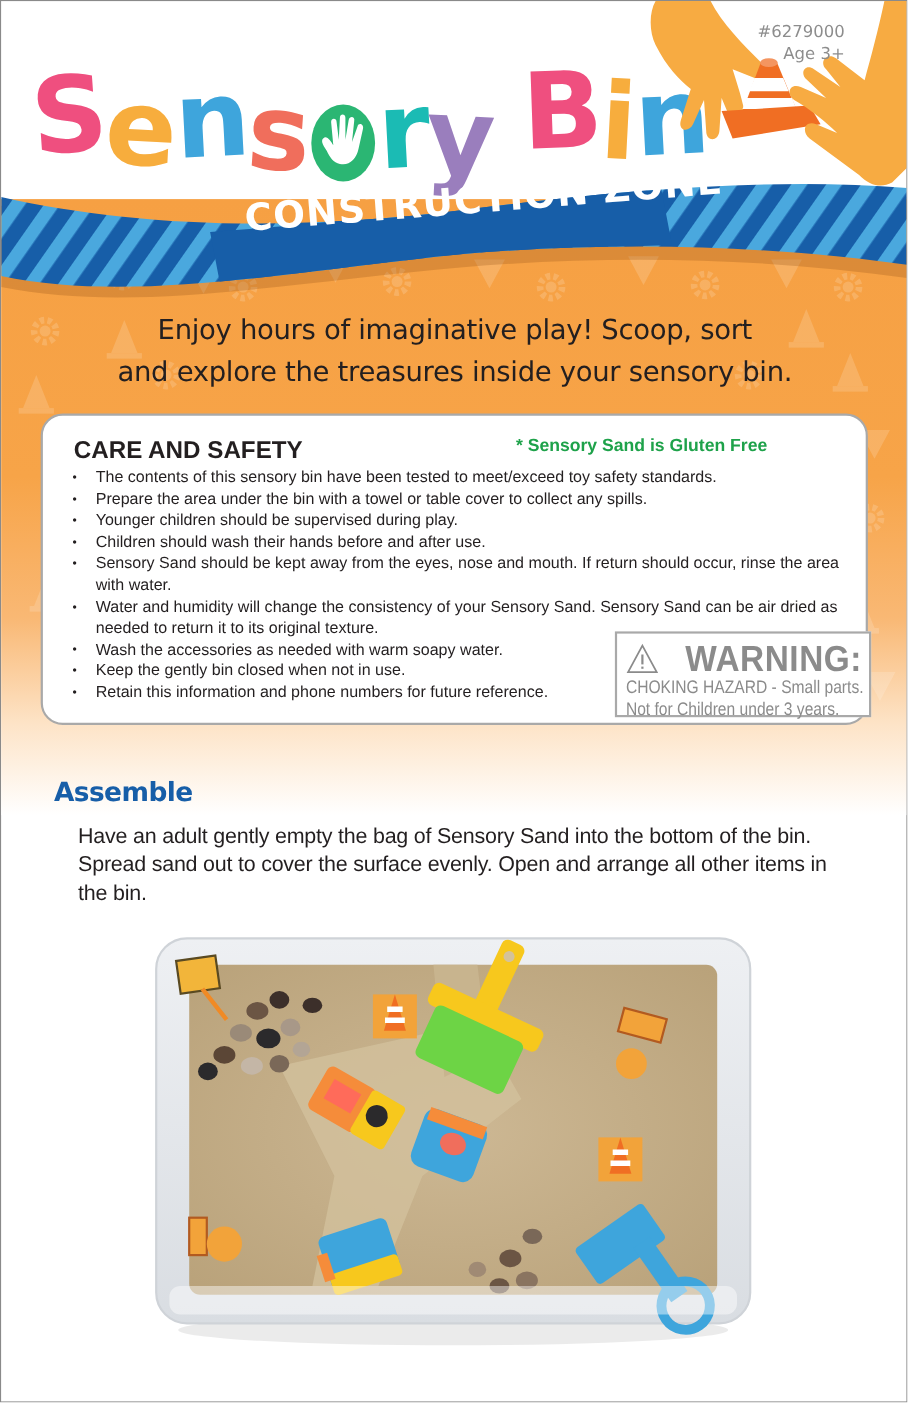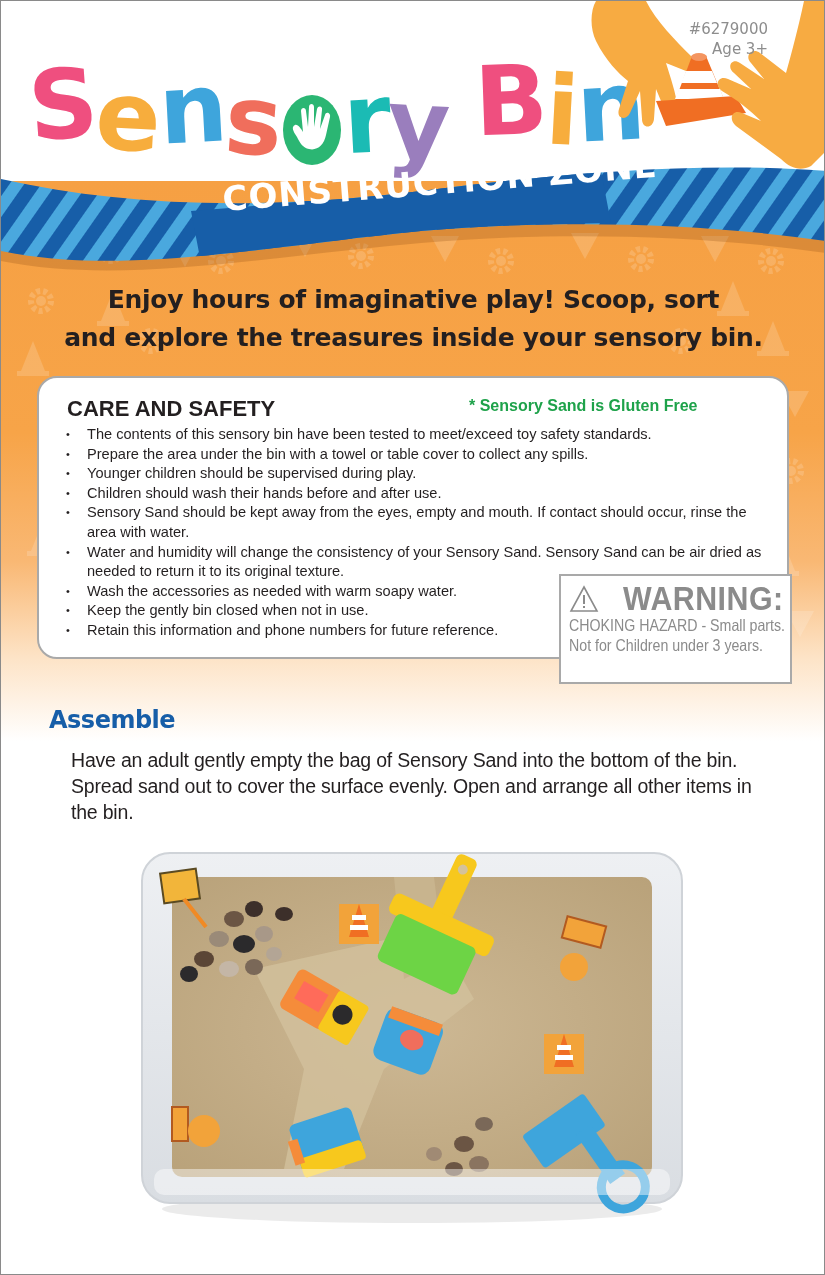--- a/index.html
+++ b/index.html
@@ -29,31 +29,31 @@
 
   .product-info { position: absolute; right: 56px; top: 18px; text-align: right; color: #8d8d8d; font-family: "DejaVu Sans", sans-serif; font-weight: normal; font-size: 15px; line-height: 20px; }
 
   .hands-art { position: absolute; left: 585px; top: 0; width: 240px; height: 170px; }
 
   
   .banner { position: absolute; left: 0; top: 150px; width: 825px; height: 120px; }
   .banner-text { position: absolute; left: 220px; top: 178px; color: #ffffff; font-family: "DejaVu Sans", sans-serif; font-weight: bold; font-size: 34px; letter-spacing: 1px; transform: rotate(-4.5deg); transform-origin: left top; white-space: nowrap; }
 
   
-  .tagline { position: absolute; left: 0; top: 280px; width: 825px; text-align: center; color: #231f20; font-family: "DejaVu Sans", sans-serif; font-weight: bold; font-size: 25px; line-height: 38px; letter-spacing: -0.3px; }
+  .tagline { position: absolute; left: 0; top: 280px; width: 825px; text-align: center; color: #231f20; font-family: "DejaVu Sans", sans-serif; font-weight: normal; font-size: 25px; line-height: 38px; letter-spacing: -0.3px; }
 
   
   .care-box { position: absolute; left: 36px; top: 375px; width: 752px; height: 283px; background: #fff; border: 2px solid #a9a9a9; border-radius: 20px; padding-left: 36px; }
   .care-title { position: absolute; left: 28px; top: 18px; font-family: "Liberation Sans", sans-serif; font-weight: bold; font-size: 22px; color: #231f20; }
   .gluten { position: absolute; left: 430px; top: 19px; font-family: "Liberation Sans", sans-serif; font-weight: bold; font-size: 16px; color: #1ea24a; text-align: right; }
   .care-list { position: absolute; left: 26px; top: 47px; width: 700px; list-style: none; font-family: "Liberation Sans", sans-serif; font-size: 14.6px; line-height: 19.6px; color: #231f20; }
   .care-list li { position: relative; padding-left: 22px; }
   .care-list li::before { content: "•"; position: absolute; left: 1px; top: 0; font-size: 11px; }
 
-  .warning { position: absolute; left: 520px; top: 196px; width: 233px; height: 110px; background: #fff; border: 2px solid #a9a9a9; color: #8b8b8b; }
+  .warning { position: absolute; left: 520px; top: 196px; width: 233px; height: 78px; background: #fff; border: 2px solid #a9a9a9; color: #8b8b8b; }
   .warn-head { position: absolute; left: 8px; top: 4px; display: flex; align-items: center; }
   .warn-word { font-family: "Liberation Sans", sans-serif; font-weight: bold; font-size: 33px; color: #8b8b8b; margin-left: 24px; letter-spacing: 0.5px; transform: scaleX(0.92); transform-origin: left; }
   .warn-line { position: absolute; left: 8px; font-family: "Liberation Sans", sans-serif; font-size: 16.5px; color: #8b8b8b; white-space: nowrap; transform: scaleX(0.86); transform-origin: left; }
   .warn-l1 { top: 40px; }
   .warn-l2 { top: 60px; }
 
   
   .assemble-h { position: absolute; left: 48px; top: 705px; font-family: "DejaVu Sans", sans-serif; font-weight: bold; font-size: 24px; color: #175ea8; letter-spacing: -0.5px; }
   .assemble-p { position: absolute; left: 48px; top: 746px; width: 690px; font-family: "Liberation Sans", sans-serif; font-size: 19.5px; line-height: 26px; color: #231f20; letter-spacing: -0.2px; margin-left: 22px; }
 
@@ -170,21 +170,21 @@
   </div>
 
   <div class="care-box">
     <div class="care-title">CARE AND SAFETY</div>
     <div class="gluten">* Sensory Sand is Gluten Free</div>
     <ul class="care-list">
       <li>The contents of this sensory bin have been tested to meet/exceed toy safety standards.</li>
       <li>Prepare the area under the bin with a towel or table cover to collect any spills.</li>
       <li>Younger children should be supervised during play.</li>
       <li>Children should wash their hands before and after use.</li>
-      <li>Sensory Sand should be kept away from the eyes, empty and mouth. If contact should occur, rinse the area with water.</li>
+      <li>Sensory Sand should be kept away from the eyes, nose and mouth. If return should occur, rinse the area with water.</li>
       <li>Water and humidity will change the consistency of your Sensory Sand. Sensory Sand can be air dried as needed to return it to its original texture.</li>
       <li>Wash the accessories as needed with warm soapy water.</li>
       <li>Keep the gently bin closed when not in use.</li>
       <li>Retain this information and phone numbers for future reference.</li>
     </ul>
 
     <div class="warning">
       <div class="warn-head">
         <svg width="30" height="28" viewBox="0 0 30 28">
           <path d="M15,2 L28,26 L2,26 Z" fill="none" stroke="#8b8b8b" stroke-width="1.6"></path>

